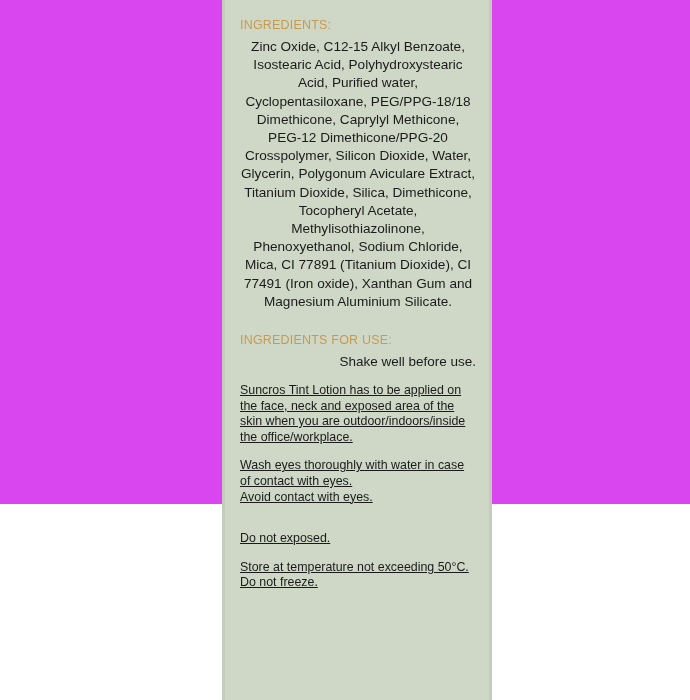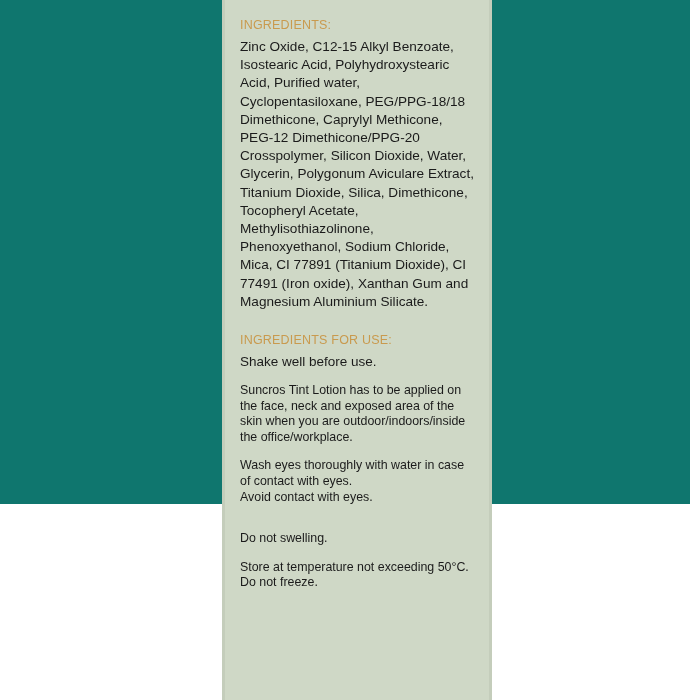--- a/index.html
+++ b/index.html
@@ -10,21 +10,21 @@
   body {
     width: 690px;
     height: 700px;
     font-family: "Liberation Sans", sans-serif;
     overflow: hidden;
   }
   .page {
     position: relative;
     width: 690px;
     height: 504px;
-    background: #0f766e;
+    background: #d946ef;
   }
   
   .label-panel {
     position: absolute;
     left: 222px;
     top: 0;
     width: 270px;
     height: 700px;
     background: #cfd8c6;
     box-sizing: border-box;
@@ -54,38 +54,41 @@
     font-size: 12.5px;
     letter-spacing: 0.2px;
     font-weight: 400;
     margin: 0 0 6px 0;
   }
   .body-text {
     color: #1b1b1b;
     font-size: 13.5px;
     line-height: 17.5px;
     margin: 0;
+    text-align: center;
   }
   .ingredients-text {
     font-size: 13.6px;
     line-height: 18.2px;
   }
   .block-gap-lg { height: 22px; }
   .block-gap-md { height: 13px; }
   .directions-lead {
     color: #1b1b1b;
     font-size: 13.5px;
     line-height: 17px;
     margin: 0 0 0 0;
+    text-align: right;
   }
   .small-text {
     color: #1b1b1b;
     font-size: 12.4px;
     line-height: 15.6px;
     margin: 0;
+    text-decoration: underline;
   }
 </style>
 </head>
 <body>
 
 <div class="page">
   <div class="label-panel">
 
     <div>
       <p class="section-heading">INGREDIENTS:</p>
@@ -105,21 +108,21 @@
       <div class="block-gap-md"></div>
 
       <p class="small-text">Wash eyes thoroughly with water in case of contact with eyes.</p>
       <p class="small-text">Avoid contact with eyes.</p>
 
       <div class="block-gap-md"></div>
 
 
       <div class="block-gap-md"></div>
 
-      <p class="small-text">Do not swelling.</p>
+      <p class="small-text">Do not exposed.</p>
 
       <div class="block-gap-md"></div>
 
       <p class="small-text">Store at temperature not exceeding 50°C. Do not freeze.</p>
     </div>
 
   </div>
 </div>
 
 </body></html>

